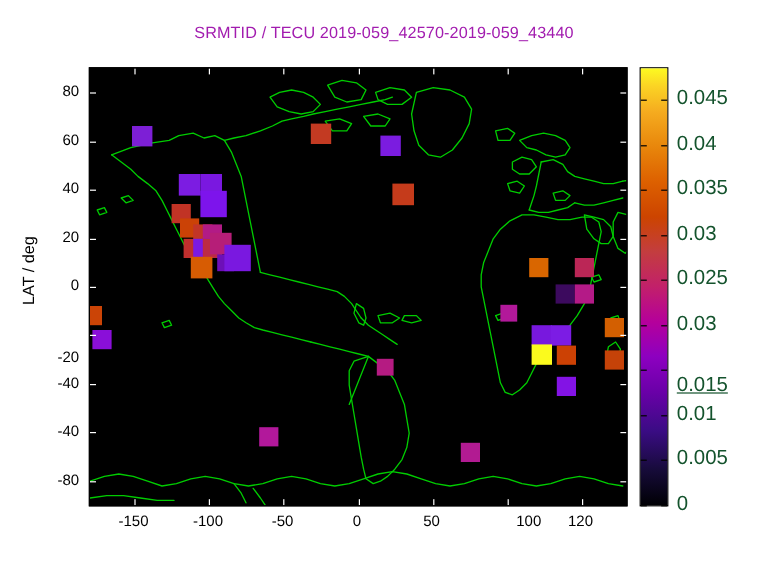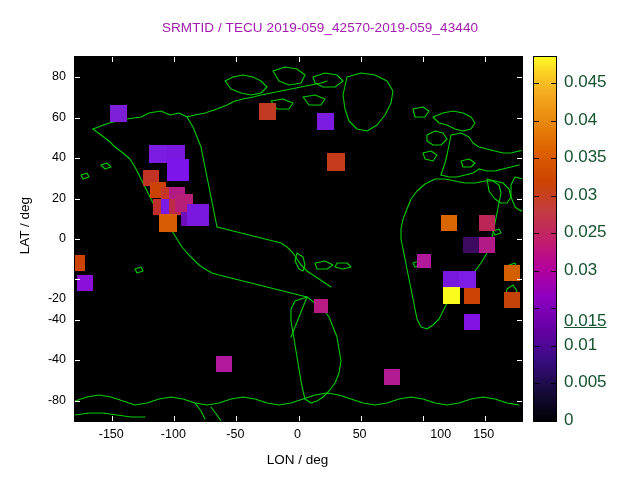--- a/index.html
+++ b/index.html
@@ -364,35 +364,34 @@
       </div>
   </div>
 
   <div id="xticklabels-layer">
       <div class="xticklabel" style="left: 111.25px;">-150</div>
       <div class="xticklabel" style="left: 173.333px;">-100</div>
       <div class="xticklabel" style="left: 235.417px;">-50</div>
       <div class="xticklabel" style="left: 297.5px;">0</div>
       <div class="xticklabel" style="left: 359.583px;">50</div>
       <div class="xticklabel" style="left: 421.667px; margin-left: 19px;">100</div>
-      <div class="xticklabel" style="left: 483.75px;">150</div>
+      <div class="xticklabel" style="left: 483.75px;">120</div>
     </div>
   <div id="yticklabels-layer">
       <div class="yticklabel" style="top: 399.778px;">-80</div>
       <div class="yticklabel" style="top: 359.333px;">-40</div>
       <div class="yticklabel" style="top: 318.889px;">-40</div>
       <div class="yticklabel" style="top: 278.444px; margin-top: 20px;">-20</div>
       <div class="yticklabel" style="top: 238px;">0</div>
       <div class="yticklabel" style="top: 197.556px;">20</div>
       <div class="yticklabel" style="top: 157.111px;">40</div>
       <div class="yticklabel" style="top: 116.667px;">60</div>
       <div class="yticklabel" style="top: 76.2222px;">80</div>
     </div>
 
-  <div id="xlabel">LON / deg</div>
   <div id="ylabel">LAT / deg</div>
 
   <div id="colorbar-axes">
     <div id="colorbar-gradient" style="background: linear-gradient(to top, rgb(0, 0, 4) 0%, rgb(22, 11, 57) 8%, rgb(58, 12, 132) 17%, rgb(106, 0, 168) 26%, rgb(141, 0, 192) 34%, rgb(181, 0, 155) 42%, rgb(194, 32, 106) 50%, rgb(195, 61, 63) 58%, rgb(204, 68, 0) 66%, rgb(221, 96, 0) 74%, rgb(232, 134, 11) 82%, rgb(245, 171, 31) 90%, rgb(251, 212, 36) 96%, rgb(252, 250, 33) 100%);"></div>
     <div id="cb-ticks">
         <div class="cb-tick-l" style="top: 364px;"></div>
         <div class="cb-tick-r" style="top: 364px;"></div>
         <div class="cb-tick-l" style="top: 326.474px;"></div>
         <div class="cb-tick-r" style="top: 326.474px;"></div>
         <div class="cb-tick-l" style="top: 288.948px;"></div>

